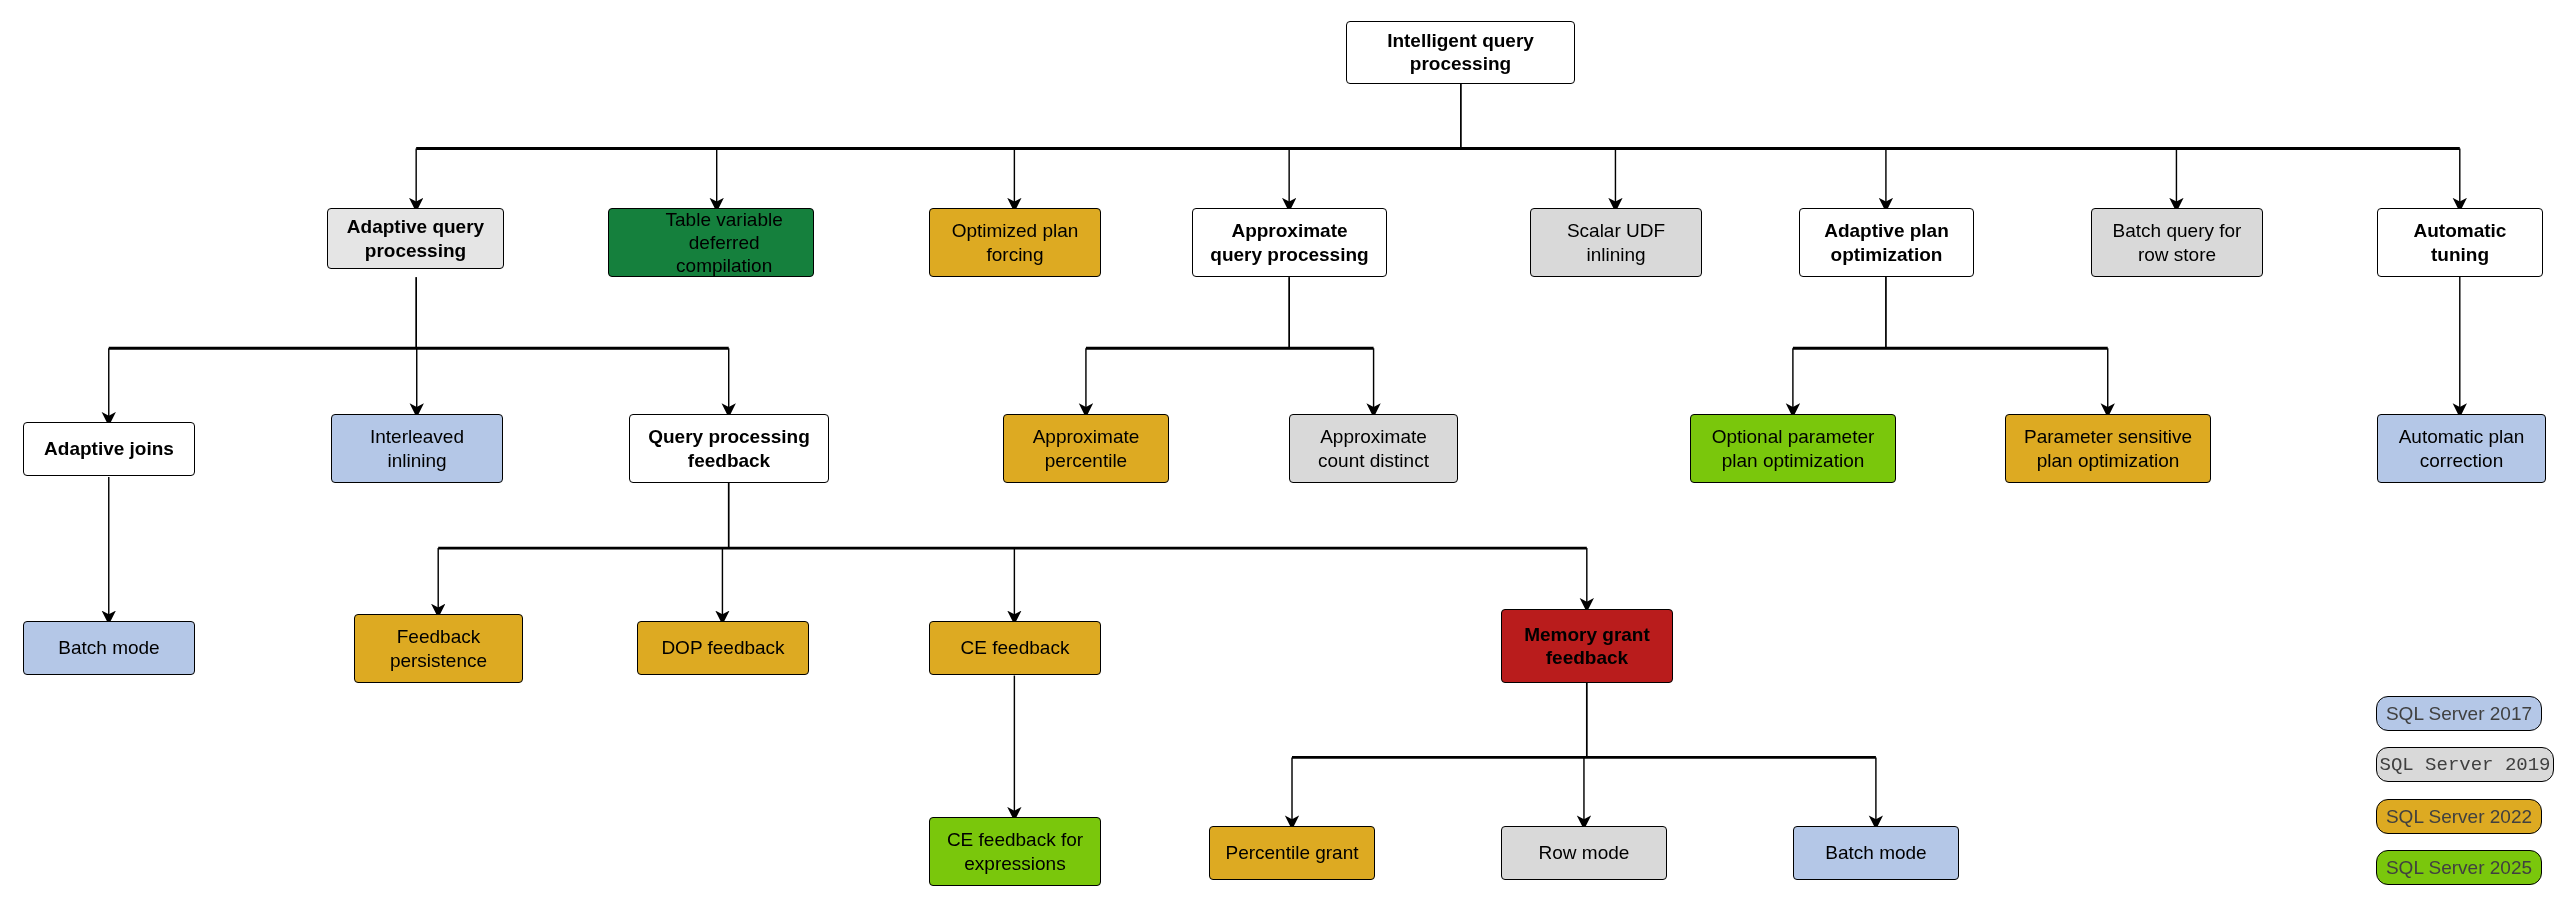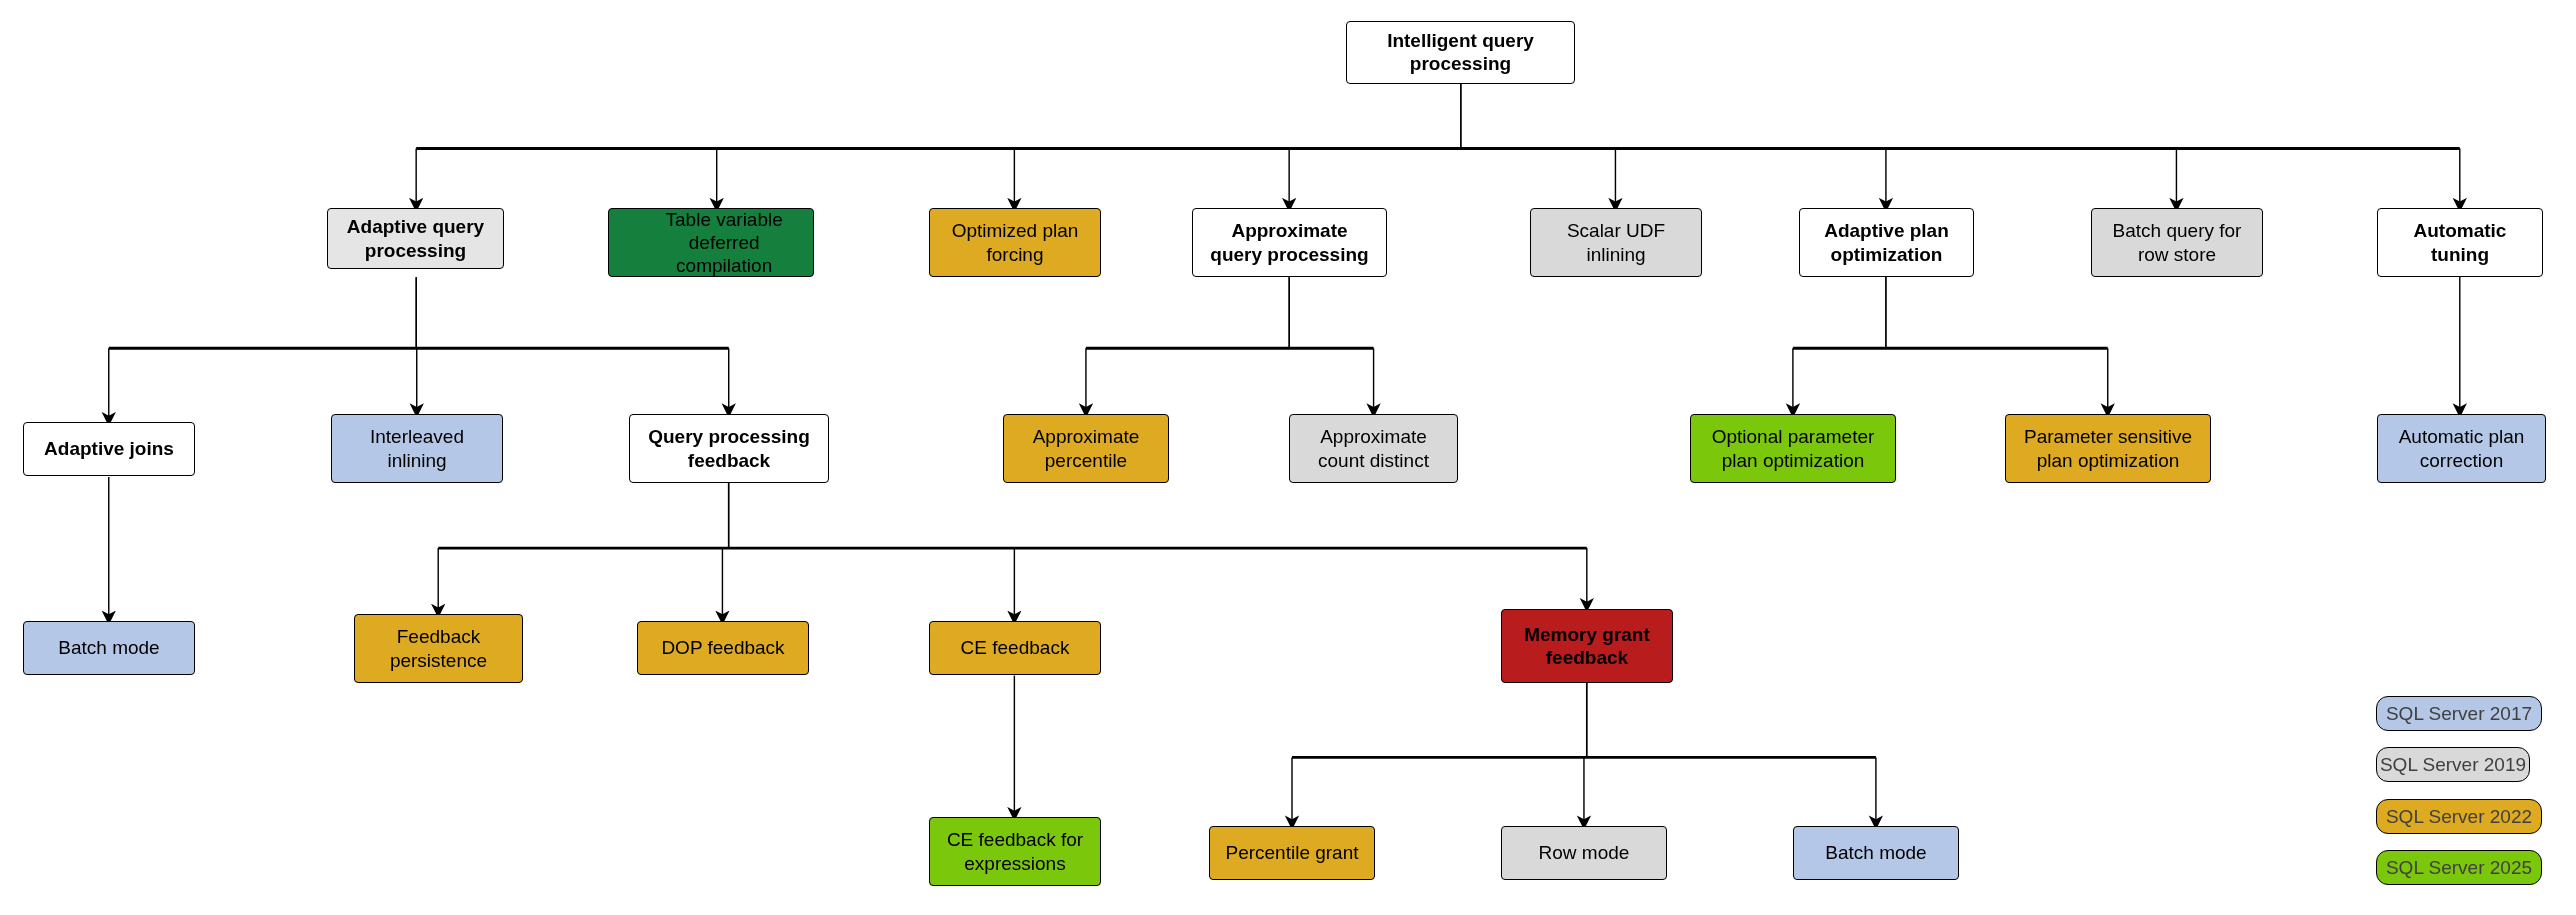--- a/index.html
+++ b/index.html
@@ -202,21 +202,21 @@
         <span style="white-space: pre-line;">Row mode</span>
       </div>
       <div class="node" style="left: 1793px; top: 826px; width: 166px; height: 54px; background: rgb(180, 199, 231);">
         <span style="white-space: pre-line;">Batch mode</span>
       </div>
     </div>
   <div id="legend-layer">
       <div class="legend-chip" style="left: 2376px; top: 696px; width: 166px; height: 35px; background: rgb(180, 199, 231);">
         <span>SQL Server 2017</span>
       </div>
-      <div class="legend-chip" style="left: 2376px; top: 747px; width: 154px; height: 35px; background: rgb(217, 217, 217);">
+      <div class="legend-chip" style="left: 2376px; top: 747px; width: 178px; height: 35px; background: rgb(217, 217, 217); font-family: Liberation Mono, monospace;">
         <span>SQL Server 2019</span>
       </div>
       <div class="legend-chip" style="left: 2376px; top: 799px; width: 166px; height: 35px; background: rgb(221, 170, 34);">
         <span>SQL Server 2022</span>
       </div>
       <div class="legend-chip" style="left: 2376px; top: 850px; width: 166px; height: 35px; background: rgb(122, 199, 12);">
         <span>SQL Server 2025</span>
       </div>
     </div>
 </div>

